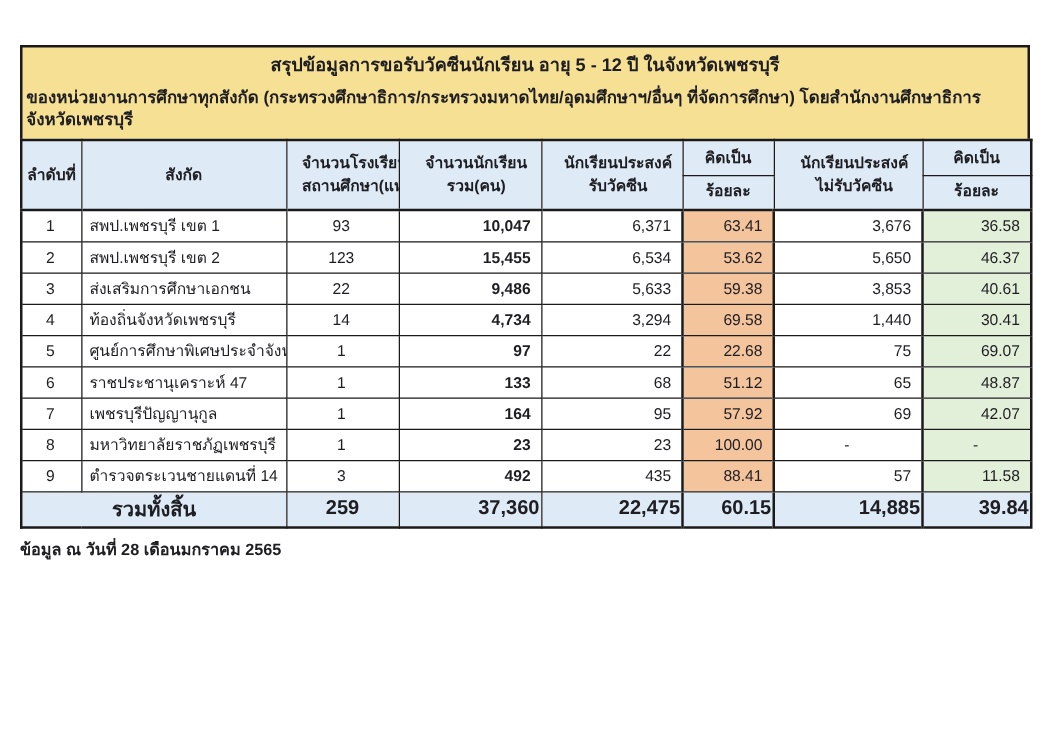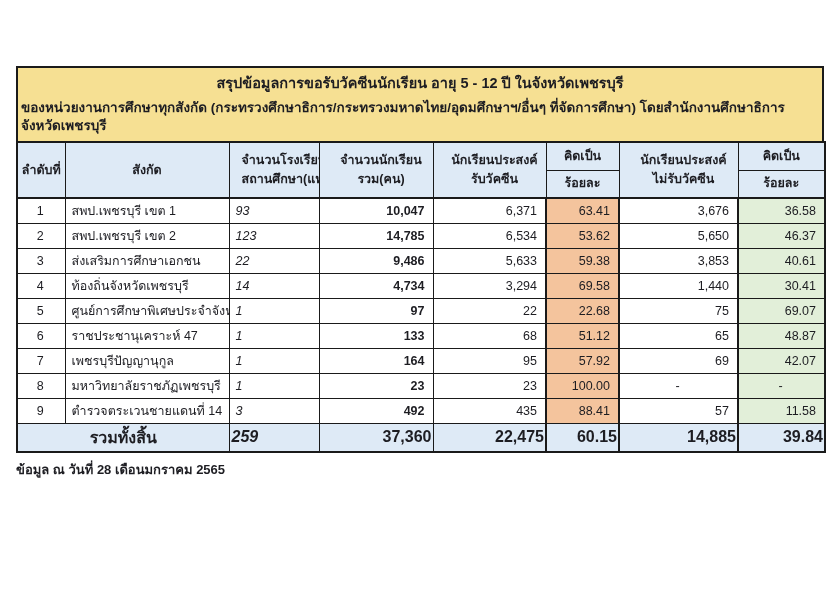--- a/index.html
+++ b/index.html
@@ -12,21 +12,21 @@
   .page {
     position: relative;
     width: 840px;
     height: 594px;
     background: #ffffff;
     overflow: hidden;
   }
   .doc {
     position: absolute;
     left: 16px;
-    top: 66px;
+    top: 36px;
     width: 808px;
   }
   
   .title-block {
     box-sizing: border-box;
     width: 100%;
     background: var(--title-bg, #F6E093);
     border: 2px solid var(--border, #1a1a1a);
     border-bottom: none;
   }
@@ -68,21 +68,21 @@
   }
   .doc-table thead th span { display: block; margin-left: 10px; }
   .doc-table thead th.bb { border-bottom: 2px solid var(--border, #1a1a1a); }
   .doc-table tbody td {
     height: 25px;
     font-size: 12.5px;
     padding: 1px 8px 1px 6px;
   }
   td.c-no   { text-align: center; padding: 1px 2px; }
   td.c-aff  { text-align: left;   padding-left: 6px; margin-left: 12px; }
-  td.c-sch  { padding: 1px 2px; font-style: italic; }
+  td.c-sch  { text-align: center; padding: 1px 2px; }
   td.c-stu  { text-align: right;  font-weight: bold; }
   td.c-rec  { text-align: right; }
   td.c-rpct { text-align: right; background: var(--pct-receive-bg, #F4C49D);
               border-left: 2px solid var(--border, #1a1a1a);
               border-right: 2px solid var(--border, #1a1a1a); }
   td.c-dec  { text-align: right; padding-left: 36px; }
   td.c-dpct { text-align: right; background: var(--pct-decline-bg, #E2EFD9);
               border-left: 2px solid var(--border, #1a1a1a);
               border-right: 2px solid var(--border, #1a1a1a); }
   td.dash   { text-align: center; }
@@ -164,21 +164,21 @@
             <td class="c-stu">10,047</td>
             <td class="c-rec">6,371</td>
             <td class="c-rpct">63.41</td>
             <td class="c-dec">3,676</td>
             <td class="c-dpct">36.58</td>
           </tr>
           <tr>
             <td class="c-no">2</td>
             <td class="c-aff">สพป.เพชรบุรี เขต 2</td>
             <td class="c-sch">123</td>
-            <td class="c-stu">14,785</td>
+            <td class="c-stu">15,455</td>
             <td class="c-rec">6,534</td>
             <td class="c-rpct">53.62</td>
             <td class="c-dec">5,650</td>
             <td class="c-dpct">46.37</td>
           </tr>
           <tr>
             <td class="c-no">3</td>
             <td class="c-aff">ส่งเสริมการศึกษาเอกชน</td>
             <td class="c-sch">22</td>
             <td class="c-stu">9,486</td>

